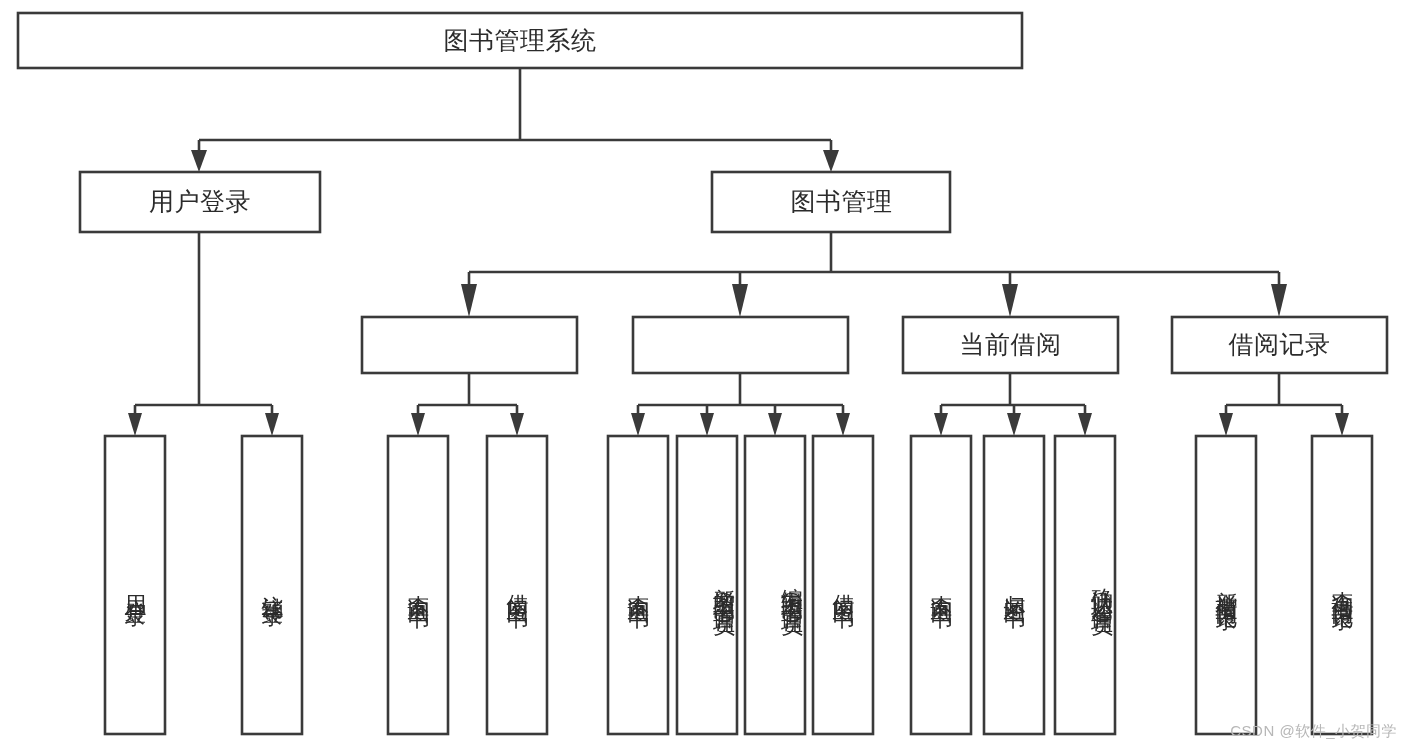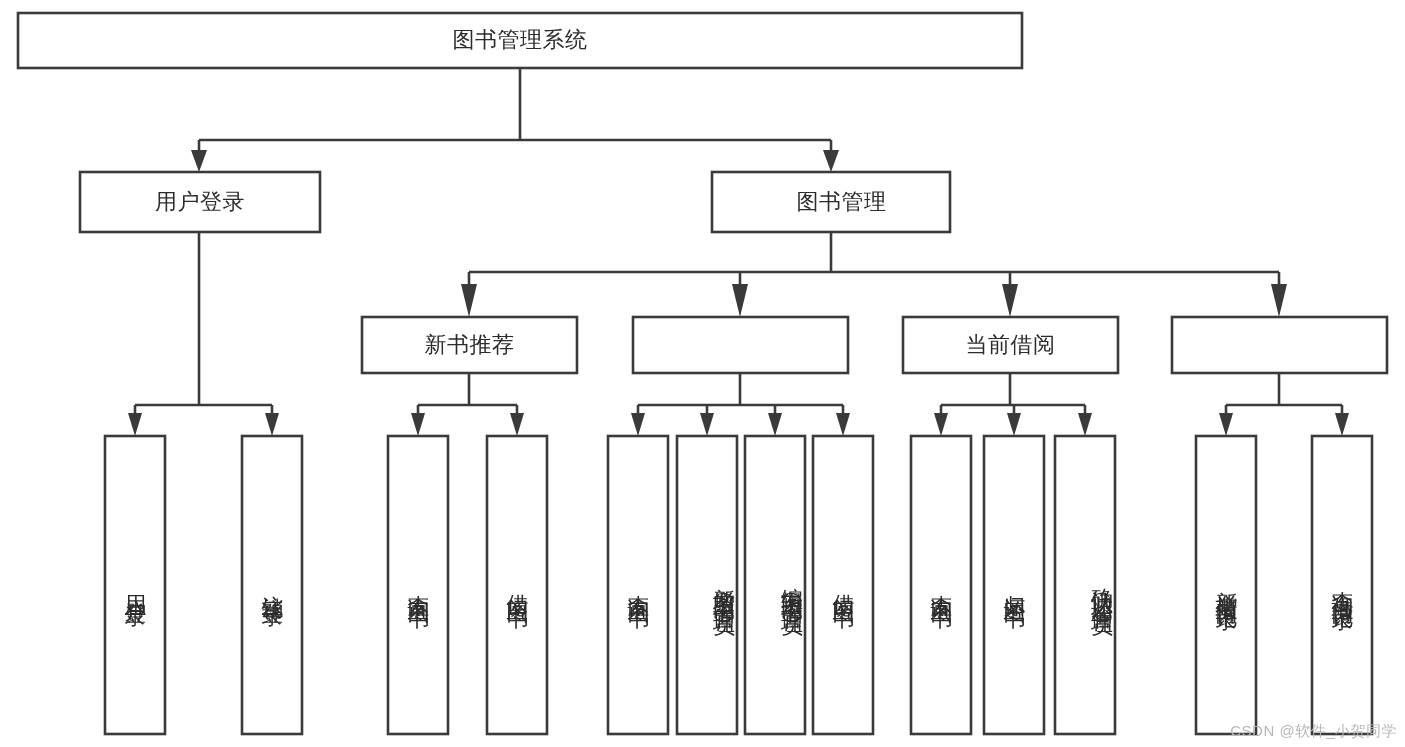--- a/index.html
+++ b/index.html
@@ -48,21 +48,21 @@
     align-items: center;
     justify-content: center;
     color: #2b2b2b;
     font-family: "Liberation Sans", "DejaVu Sans", sans-serif;
     letter-spacing: 0.5px;
     pointer-events: none;
     box-sizing: border-box;
   }
   .node-label.horizontal {
     writing-mode: horizontal-tb;
-    font-size: 22px;
+    font-size: 25px;
     line-height: 1.1;
     white-space: nowrap;
   }
   .node-label.vertical {
     writing-mode: vertical-rl;
     text-orientation: upright;
     font-size: 22px;
     line-height: 1.22;
     letter-spacing: 4px;
     white-space: nowrap;
@@ -185,22 +185,22 @@
     <rect class="node-rect" x="1055" y="436" width="60" height="298"></rect>
     <rect class="node-rect" x="1196" y="436" width="60" height="298"></rect>
     <rect class="node-rect" x="1312" y="436" width="60" height="298"></rect>
   </svg>
 
   <div class="node-label horizontal" style="left:18px; top:13px; width:1004px; height:55px;">图书管理系统</div>
 
   <div class="node-label horizontal" style="left:80px; top:172px; width:240px; height:60px;">用户登录</div>
   <div class="node-label horizontal" style="left:712px; top:172px; width:238px; height:60px;padding-left:21px;">图书管理</div>
 
-  <div class="node-label horizontal" style="left:362px; top:317px; width:215px; height:56px;">新书推荐</div>
   <div class="node-label horizontal" style="left:903px; top:317px; width:215px; height:56px;">当前借阅</div>
+  <div class="node-label horizontal" style="left:1172px; top:317px; width:215px; height:56px;">借阅记录</div>
 
   <div class="node-label vertical" style="left:105px; top:436px; width:60px; height:298px;">用户登录</div>
   <div class="node-label vertical" style="left:242px; top:436px; width:60px; height:298px;">注销登录</div>
   <div class="node-label vertical" style="left:388px; top:436px; width:60px; height:298px;">查询图书</div>
   <div class="node-label vertical" style="left:487px; top:436px; width:60px; height:298px;">借阅图书</div>
   <div class="node-label vertical" style="left:608px; top:436px; width:60px; height:298px;">查询图书</div>
   <div class="node-label vertical" style="left:677px; top:436px; width:60px; height:298px; align-items:flex-start; padding-top:6px;">新增图书（管理员）</div>
   <div class="node-label vertical" style="left:745px; top:436px; width:60px; height:298px; align-items:flex-start; padding-top:6px;">编辑图书（管理员）</div>
   <div class="node-label vertical" style="left:813px; top:436px; width:60px; height:298px;">借阅图书</div>
   <div class="node-label vertical" style="left:911px; top:436px; width:60px; height:298px;">查询图书</div>

